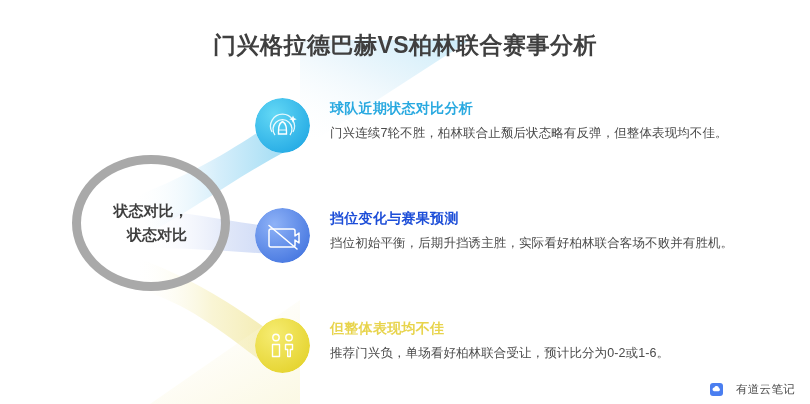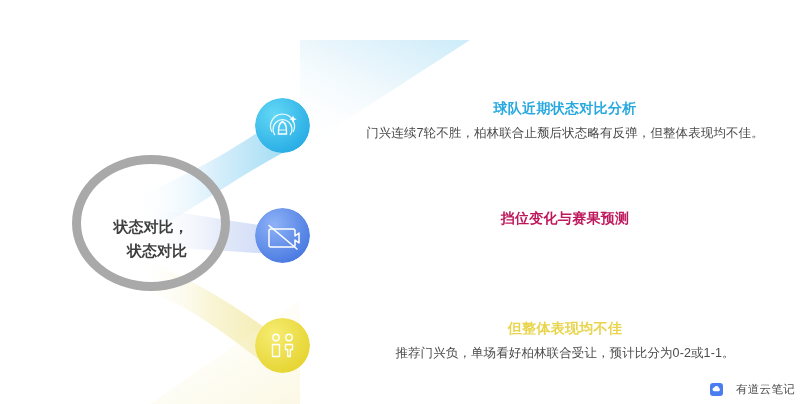--- a/index.html
+++ b/index.html
@@ -59,21 +59,21 @@
     left: 0; top: 0;
     width: 158px;
     height: 136px;
     border-radius: 50%;
     border: 9px solid #a9a9a9;
     box-sizing: border-box;
     background: transparent;
   }
   .ring-inner-text {
     position: absolute;
-    left: 0; top: 16px;
+    left: 0; top: 0;
     width: 158px;
     height: 136px;
     display: flex;
     flex-direction: column;
     align-items: center;
     justify-content: center;
     gap: 2px;
   }
   .ring-line {
     font-size: 15px;
@@ -83,21 +83,20 @@
     white-space: nowrap;
   }
   .ring-line.l3 { padding-left: 12px; }
 
   
   .section {
     position: absolute;
     left: 255px;
     width: 545px;
     height: 62px;
-    text-align: center;
   }
   #section-0 { top: 98px; }
   #section-1 { top: 208px; }
   #section-2 { top: 318px; }
 
   .sec-icon {
     position: absolute;
     left: 0;
     top: 0;
     width: 55px;
@@ -190,20 +189,21 @@
 
     <path d="M132 198 C 190 175, 230 152, 276 120 L 288 150 C 235 178, 190 212, 150 232 Z" fill="url(#gradCyan)" opacity="0.9"></path>
 
     <path d="M142 208 C 200 214, 240 224, 300 230 L 300 256 C 238 252, 196 248, 145 248 Z" fill="url(#gradBlue)" opacity="0.85"></path>
 
     <path d="M138 258 C 190 278, 228 300, 276 336 L 262 362 C 216 326, 180 300, 134 288 Z" fill="url(#gradYellow)" opacity="0.95"></path>
 
     <path d="M300 300 L300 404 L150 404 Z" fill="url(#gradYellowBot)" opacity="0.35"></path>
   </svg>
 
+  <div class="page-title">门兴格拉德巴赫VS柏林联合赛事分析</div>
 
   <div class="ring-wrap">
     <div class="ring"></div>
     <div class="ring-inner-text">
       <div class="ring-line l1">状态对比，</div>
       <div class="ring-line l3">状态对比</div>
     </div>
   </div>
 
   <div class="section" id="section-0">
@@ -233,41 +233,42 @@
         <radialGradient id="ic2" cx="0.35" cy="0.3" r="0.85">
           <stop offset="0%" stop-color="#8eb2f7"></stop>
           <stop offset="100%" stop-color="#4072de"></stop>
         </radialGradient>
       </defs>
       <circle cx="27.5" cy="27.5" r="27.5" fill="url(#ic2)"></circle>
       <path d="M15 21 h22 a2 2 0 0 1 2 2 v5 l4 -3 v10 l-4 -3 v5 a2 2 0 0 1 -2 2 h-22 a2 2 0 0 1 -2 -2 v-14 a2 2 0 0 1 2 -2 Z" transform="translate(1,0)" fill="none" stroke="#ffffff" stroke-width="1.5" stroke-linejoin="round"></path>
       <line x1="14" y1="17.5" x2="42" y2="41" stroke="#ffffff" stroke-width="1.6" stroke-linecap="round"></line>
     </svg>
     <div class="sec-text">
-      <div class="sec-head" style="color:#be185d">挡位变化与赛果预测</div>
+      <div class="sec-head" style="color:#1d4ed8">挡位变化与赛果预测</div>
+      <div class="sec-body">挡位初始平衡，后期升挡诱主胜，实际看好柏林联合客场不败并有胜机。</div>
     </div>
   </div>
 
   <div class="section" id="section-2">
     <svg class="sec-icon" viewBox="0 0 55 55" width="55" height="55">
       <defs>
         <radialGradient id="ic3" cx="0.35" cy="0.3" r="0.85">
           <stop offset="0%" stop-color="#f6ec72"></stop>
           <stop offset="100%" stop-color="#e3d128"></stop>
         </radialGradient>
       </defs>
       <circle cx="27.5" cy="27.5" r="27.5" fill="url(#ic3)"></circle>
       <circle cx="21" cy="19.5" r="3.2" fill="none" stroke="#ffffff" stroke-width="1.4"></circle>
       <path d="M17.5 26.5 h7 v12 h-7 Z" fill="none" stroke="#ffffff" stroke-width="1.4" stroke-linejoin="round"></path>
       <circle cx="34" cy="19.5" r="3.2" fill="none" stroke="#ffffff" stroke-width="1.4"></circle>
       <path d="M30.5 26.5 h7 v5 h-2.2 v7 h-2.6 v-7 h-2.2 Z" fill="none" stroke="#ffffff" stroke-width="1.4" stroke-linejoin="round"></path>
     </svg>
     <div class="sec-text">
       <div class="sec-head" style="color:#e8d44d">但整体表现均不佳</div>
-      <div class="sec-body">推荐门兴负，单场看好柏林联合受让，预计比分为0-2或1-1。</div>
+      <div class="sec-body">推荐门兴负，单场看好柏林联合受让，预计比分为0-2或1-6。</div>
     </div>
   </div>
 
   <div class="watermark">
     <span class="wm-icon">
       <svg viewBox="0 0 13 13" width="13" height="13">
         <path d="M4 8.2 a1.9 1.9 0 0 1 0.25 -3.75 a2.5 2.5 0 0 1 4.7 0.55 a1.7 1.7 0 0 1 -0.3 3.2 Z" fill="#ffffff"></path>
       </svg>
     </span>
     <span class="wm-label">有道云笔记</span>

